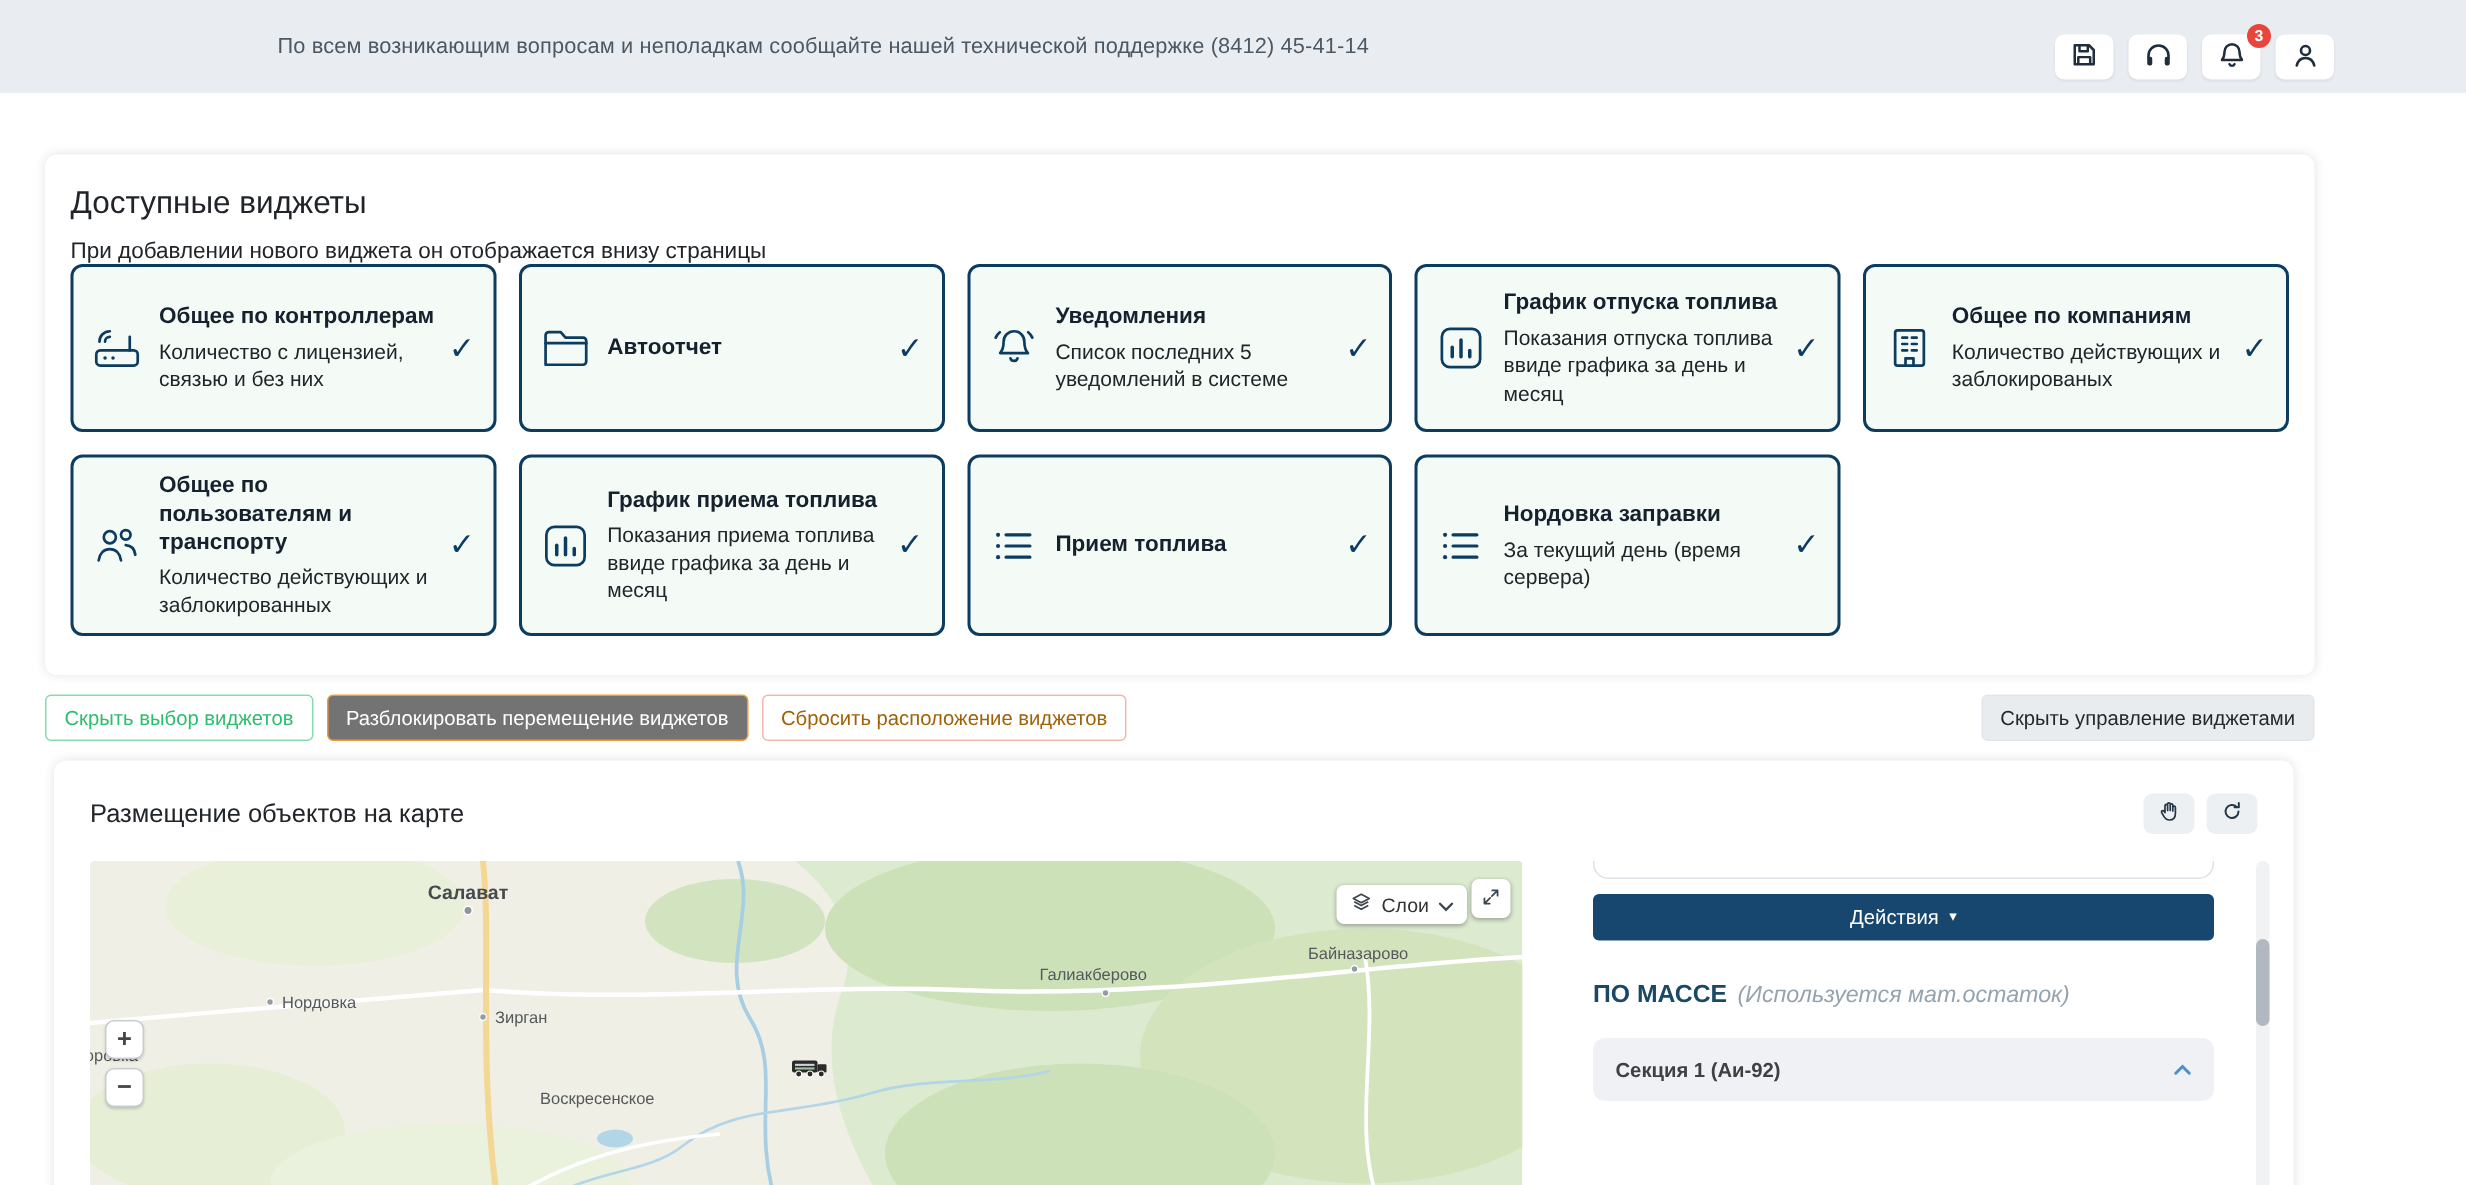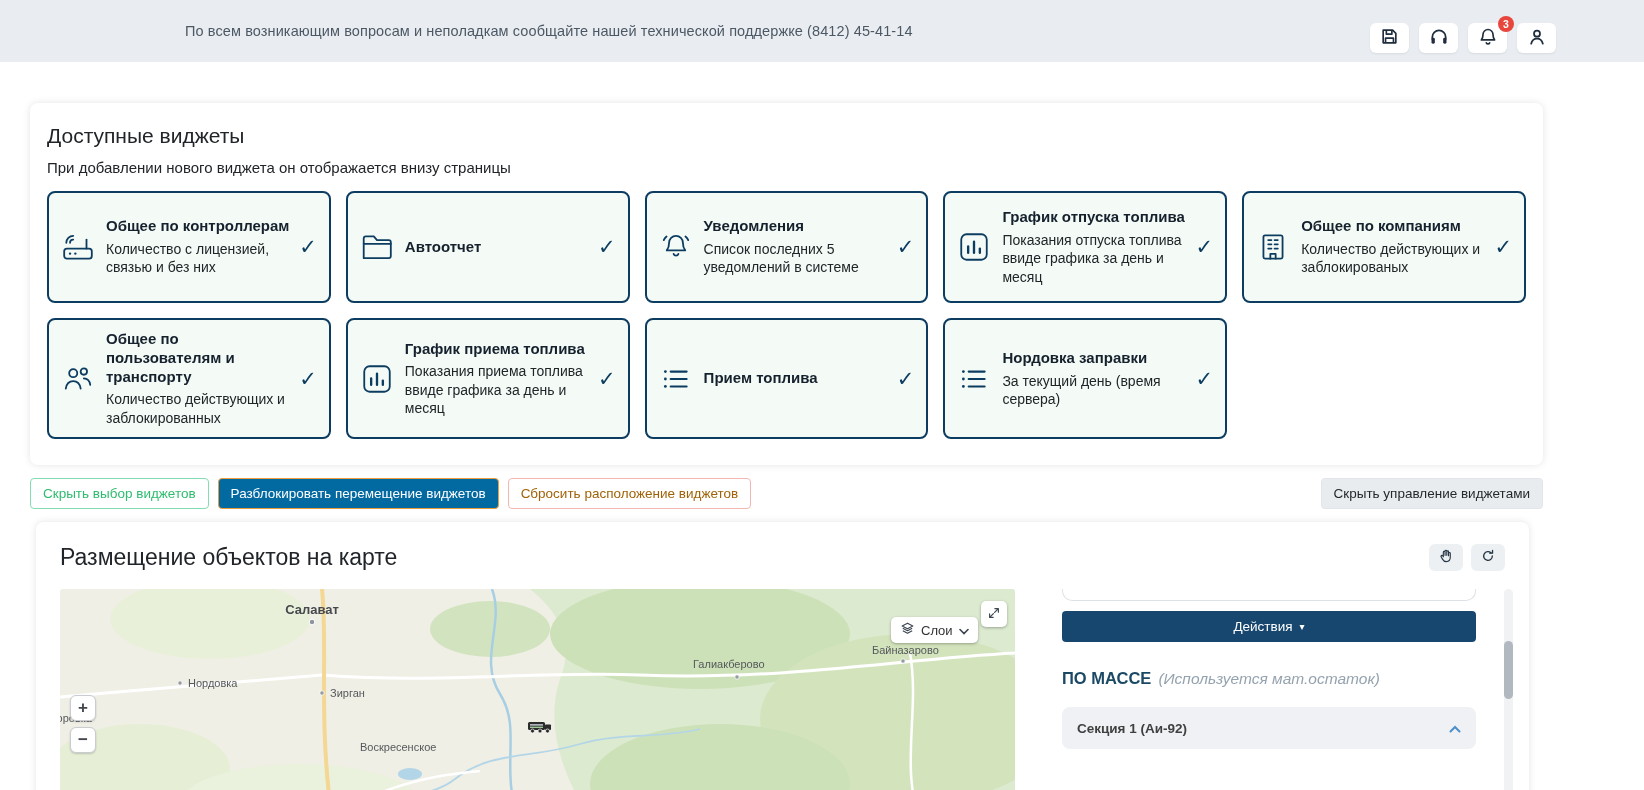--- a/index.html
+++ b/index.html
@@ -38,21 +38,21 @@
 
   .card {
     background: #fff; border-radius: 8px;
     box-shadow: 0 0 7px rgba(40,50,60,.13);
   }
   .widgets-card { margin-top: 41px; padding: 21px 17px 26px 17px; }
   .widgets-title { font-size: 21px; font-weight: 400; color: #212529; }
   .widgets-subtitle { font-size: 15px; margin-top: 11px; color: #212529; }
 
   .widgets-grid {
-    margin-top: 15px; display: grid;
+    display: grid;
     grid-template-columns: repeat(5, 1fr); gap: 15px;
   }
   .widget-card {
     min-height: 112px; background: #f4fbf6; border: 2px solid #0d3c61;
     border-radius: 8px; padding: 10px 12px; display: flex; align-items: center;
     cursor: pointer;
   }
   .w-icon { flex: 0 0 34px; margin-right: 11px; display: flex; align-items: center; }
   .w-text { flex: 1 1 auto; }
   .w-title { font-size: 15px; font-weight: bold; color: #16212e; line-height: 1.25; }
@@ -61,31 +61,31 @@
 
   
   .controls-row { margin-top: 13px; display: flex; align-items: center; gap: 9px; }
   .btn {
     height: 31px; padding: 0 12px; border-radius: 4px; font-size: 13.5px;
     display: inline-flex; align-items: center; justify-content: center;
     border: 1px solid transparent; background: #fff; font-family: inherit; cursor: pointer;
     white-space: nowrap;
   }
   .btn-green  { color: #2dbd6e; border-color: #82ddb0; }
-  .btn-orange { background: #0369a1; border-color: #ec9d3a; color: #fff; }
+  .btn-orange { background: #737373; border-color: #ec9d3a; color: #fff; }
   .btn-red    { color: #a16207; border-color: #f3b7b1; }
   .btn-gray   { background: #e9ecef; border-color: #e2e6ea; color: #24292e; margin-left: auto; }
 
   
   .map-card { margin: 13px 0 0 6px; width: 1493px; height: 420px; }
   .map-card-header {
     display: flex; align-items: center; justify-content: space-between;
     padding: 22px 24px 18px 24px;
   }
-  .map-card-title { font-size: 23px; font-weight: 500; color: #212529; }
+  .map-card-title { font-size: 17px; font-weight: 500; color: #212529; }
   .map-card-tools { display: flex; gap: 8px; }
   .tool-btn {
     width: 34px; height: 27px; background: #edf0f3; border: none; border-radius: 6px;
     display: flex; align-items: center; justify-content: center; cursor: pointer;
   }
 
   .map-card-body { position: relative; display: flex; padding: 0 0 0 24px; }
 
   .map {
     position: relative; width: 955px; height: 230px; overflow: hidden;
@@ -97,21 +97,21 @@
   .zoom-btn {
     position: absolute; left: 10px; width: 26px; height: 26px; background: #fff;
     border: 1px solid #c9cdd2; border-radius: 6px; font-size: 17px; font-weight: bold;
     color: #43474c; display: flex; align-items: center; justify-content: center;
     box-shadow: 0 1px 2px rgba(0,0,0,.18); cursor: pointer;
   }
   .zoom-in  { top: 106px; }
   .zoom-out { top: 138px; }
 
   .layers-btn {
-    position: absolute; left: 831px; top: 28px; height: 26px; padding: 0 9px;
+    position: absolute; left: 831px; top: 16px; height: 26px; padding: 0 9px;
     background: #fff; border: none; border-radius: 5px;
     box-shadow: 0 1px 3px rgba(0,0,0,.3); display: flex; align-items: center; gap: 6px;
     font-size: 13px; color: #333; cursor: pointer; font-family: inherit;
   }
   .expand-btn {
     position: absolute; left: 921px; top: 12px; width: 26px; height: 26px;
     background: #fff; border: none; border-radius: 5px;
     box-shadow: 0 1px 3px rgba(0,0,0,.3); display: flex; align-items: center;
     justify-content: center; cursor: pointer;
   }

